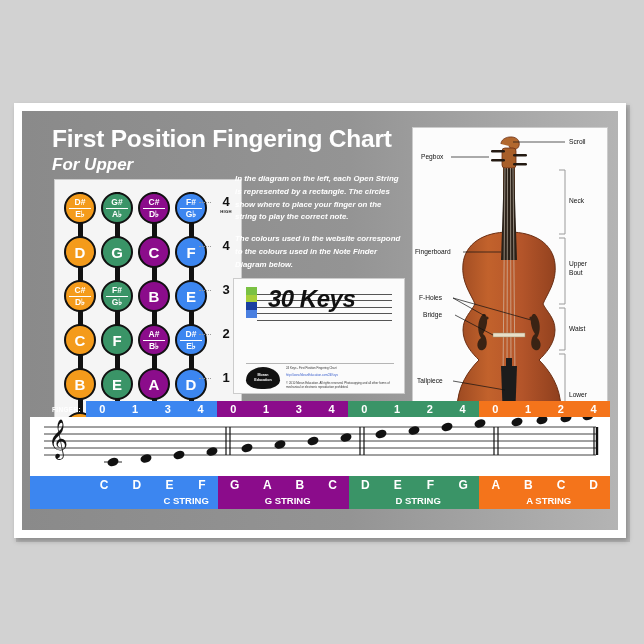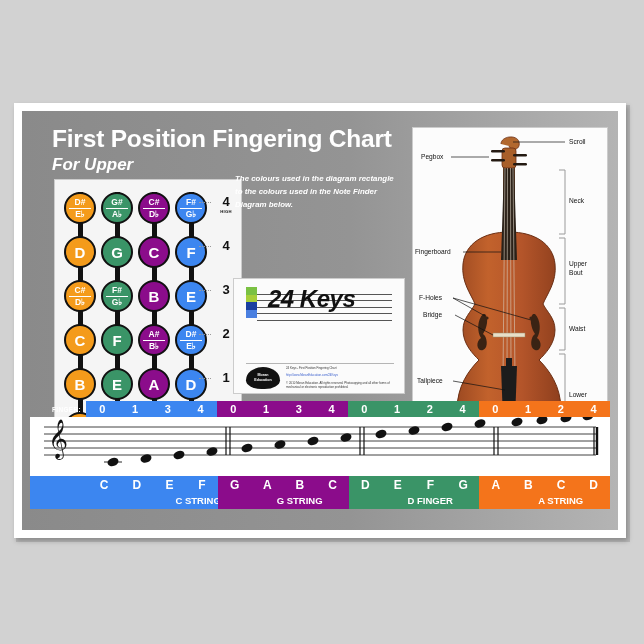--- a/index.html
+++ b/index.html
@@ -120,21 +120,21 @@
     display:flex;align-items:center;justify-content:flex-end;padding-right:5px;box-sizing:border-box;
   }
   .fseg{height:16px;display:flex;}
   .fseg span{color:#fff;font-size:11px;font-weight:bold;display:flex;align-items:center;justify-content:center;}
 
   .staffbox{position:absolute;left:0;top:16px;width:580px;height:59px;background:#ffffff;}
   .notebar{position:absolute;left:0;top:75px;width:580px;height:33px;display:flex;}
   .nseg{height:33px;position:relative;}
   .nseg .notes{position:absolute;top:2px;left:0;width:100%;display:flex;}
   .nseg .notes span{color:#fff;font-size:12px;font-weight:bold;display:flex;align-items:center;justify-content:center;}
-  .nseg .sname{position:absolute;bottom:3px;left:16px;width:100%;text-align:center;color:#fff;font-size:9.5px;font-weight:bold;}
+  .nseg .sname{position:absolute;bottom:3px;left:4px;width:100%;text-align:center;color:#fff;font-size:9.5px;font-weight:bold;}
 </style>
 </head>
 <body>
 
 <div class="page">
 
   <div class="poster-shadow"></div>
 
   <div class="poster">
     <div class="poster-inner">
@@ -291,39 +291,40 @@
               <div class="fing" style="top: 272px;">
                 <b>0</b>
                 <s>OPEN STRING</s>
                 <div class="dots" style="top: 10px;"></div>
               </div>
             </div>
           </div>
       </div>
 
       <div class="blurb">
-        <p>The colours used in the diagram rectangle to the colours used in the Note Finder Diagram below.</p>
+        <p>In the diagram on the left, each Open String is represented by a rectangle. The circles show where to place your finger on the string to play the correct note.</p>
+        <p>The colours used in the website correspond to the colours used in the Note Finder Diagram below.</p>
       </div>
 
       <div class="card" id="keys-card">
         <div class="logo">
           <div class="logo-staff">
             <i></i>
               <i></i>
               <i></i>
               <i></i>
               <i></i>
           </div>
           <div class="logo-bars">
             <div style="background:#7ac143"></div>
             <div style="background:#a6ce39"></div>
             <div style="background:#1a3fa0"></div>
             <div style="background:#4a7fe0"></div>
           </div>
-          <div class="logo-text">24 Keys</div>
+          <div class="logo-text">30 Keys</div>
         </div>
         <div class="keys-rule"></div>
         <div class="blob">
           <span>Moran</span>
           <span>Education</span>
         </div>
         <div class="fineprint">
           <p>24 Keys - First Position Fingering Chart</p>
           <p class="lnk">http://www.MoranEducation.com/24Keys</p>
           <p>© 2010 Moran Education. All rights reserved. Photocopying and all other forms of mechanical or electronic reproduction prohibited.</p>
@@ -529,21 +530,21 @@
               </div>
               <div class="sname">G STRING</div>
             </div>
             <div class="nseg" style="background: rgb(58, 148, 103); width: 131px;">
               <div class="notes">
                 <span style="width: 32.75px;">D</span>
                 <span style="width: 32.75px;">E</span>
                 <span style="width: 32.75px;">F</span>
                 <span style="width: 32.75px;">G</span>
               </div>
-              <div class="sname">D FINGER</div>
+              <div class="sname">D STRING</div>
             </div>
             <div class="nseg" style="background: rgb(244, 116, 27); width: 131px;">
               <div class="notes">
                 <span style="width: 32.75px;">A</span>
                 <span style="width: 32.75px;">B</span>
                 <span style="width: 32.75px;">C</span>
                 <span style="width: 32.75px;">D</span>
               </div>
               <div class="sname">A STRING</div>
             </div>

